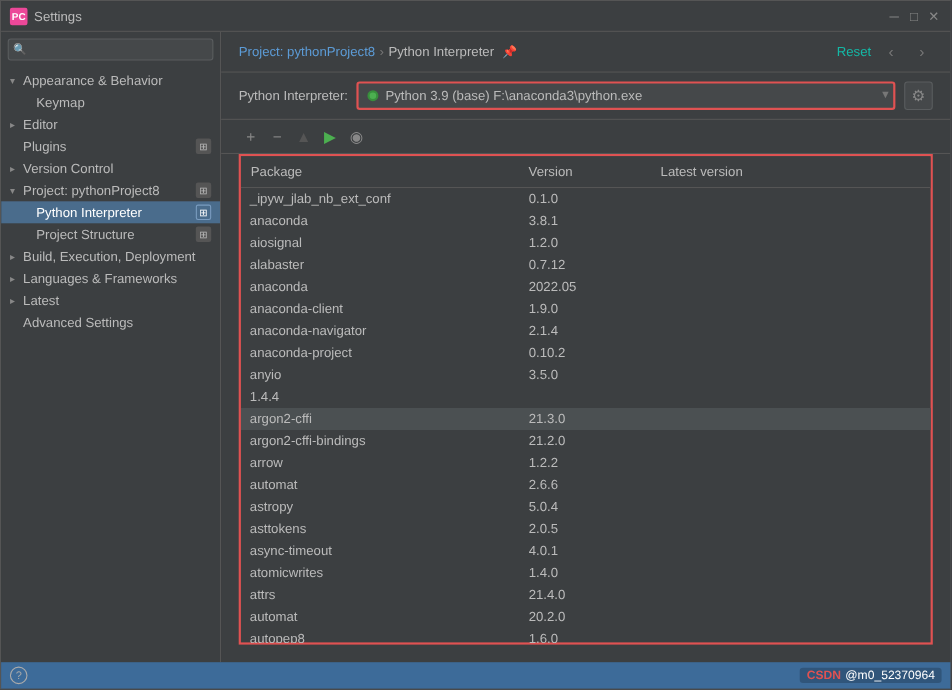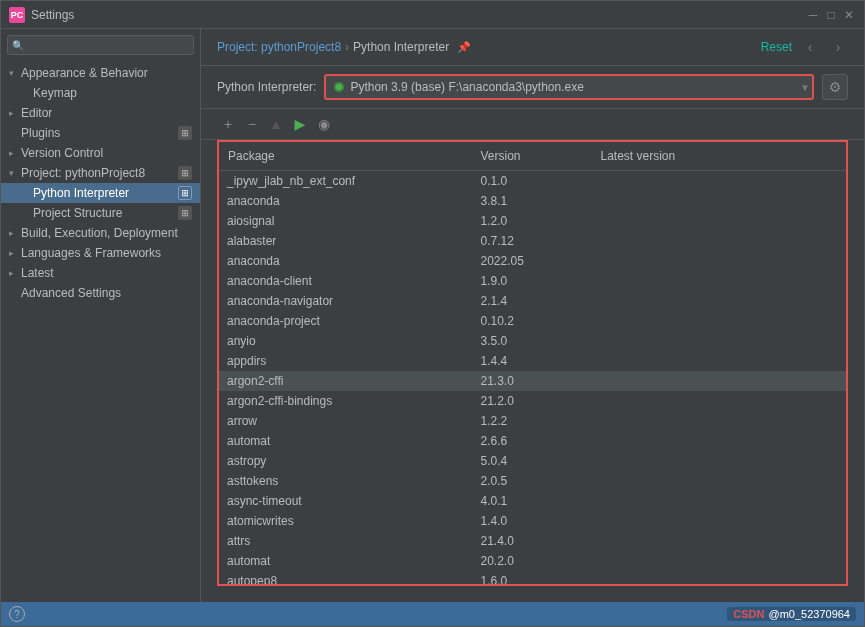--- a/index.html
+++ b/index.html
@@ -524,21 +524,20 @@
     <div class="pkg-cell">anaconda-project</div>
     <div class="pkg-cell">0.10.2</div>
     <div class="pkg-cell"></div>
   </div>
               <div class="pkg-row">
     <div class="pkg-cell">anyio</div>
     <div class="pkg-cell">3.5.0</div>
     <div class="pkg-cell"></div>
   </div>
               <div class="pkg-row">
-    <div class="pkg-cell">appdirs</div>
     <div class="pkg-cell">1.4.4</div>
     <div class="pkg-cell"></div>
   </div>
               <div class="pkg-row highlighted">
     <div class="pkg-cell">argon2-cffi</div>
     <div class="pkg-cell">21.3.0</div>
     <div class="pkg-cell"></div>
   </div>
               <div class="pkg-row">
     <div class="pkg-cell">argon2-cffi-bindings</div>

